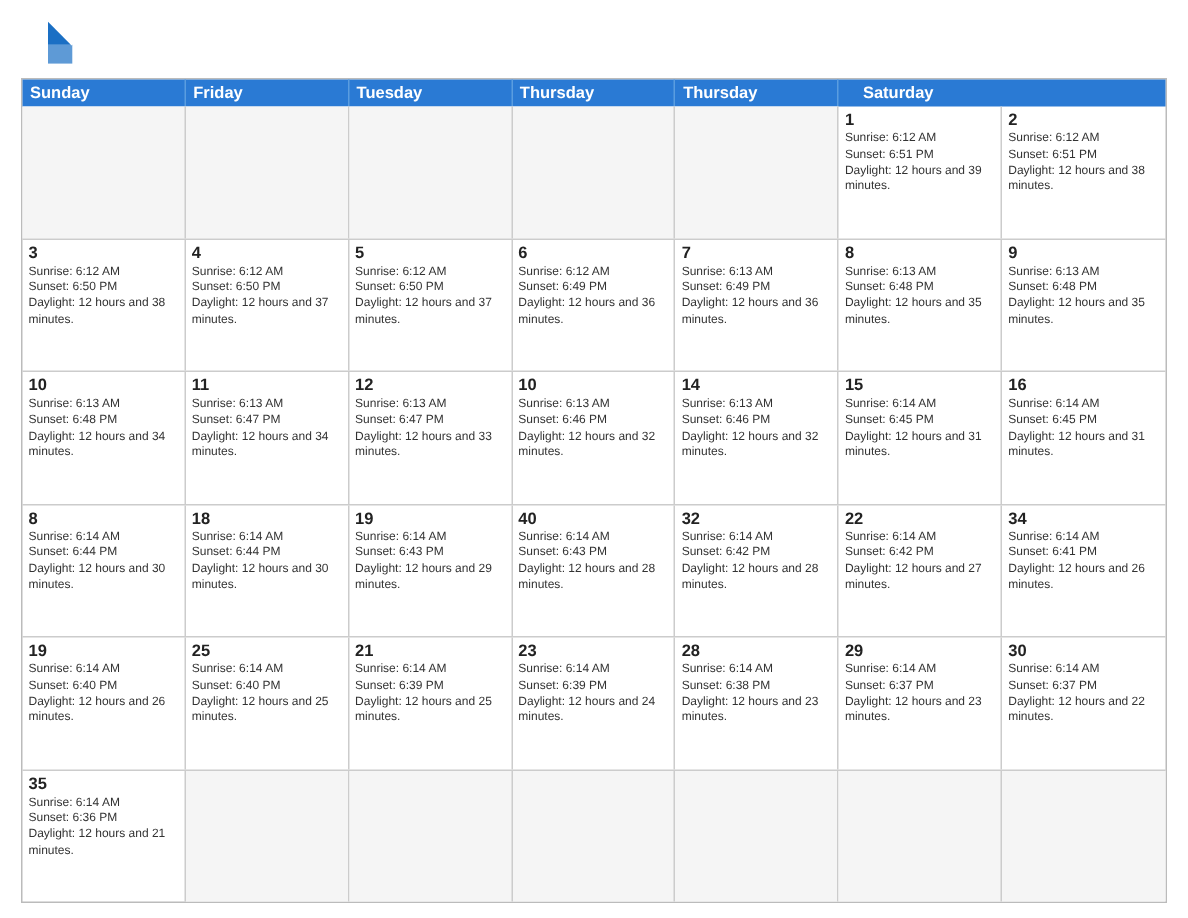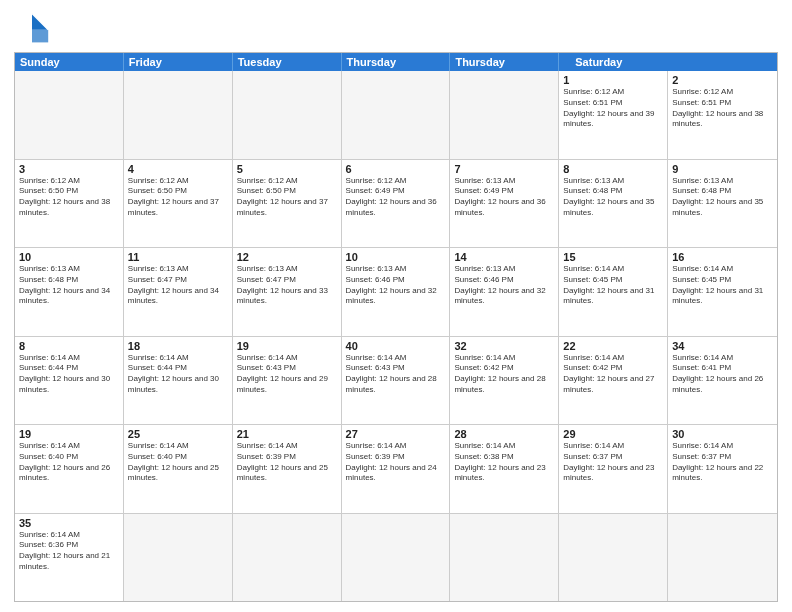--- a/index.html
+++ b/index.html
@@ -315,21 +315,21 @@
 Sunset: 6:40 PM
 Daylight: 12 hours and 25 minutes.</div>
           </div>
           <div class="cal-cell">
             <span class="day-num">21</span>
             <div class="cell-text" style="white-space: pre-line;">Sunrise: 6:14 AM
 Sunset: 6:39 PM
 Daylight: 12 hours and 25 minutes.</div>
           </div>
           <div class="cal-cell">
-            <span class="day-num">27</span>
+            <span class="day-num">23</span>
             <div class="cell-text" style="white-space: pre-line;">Sunrise: 6:14 AM
 Sunset: 6:39 PM
 Daylight: 12 hours and 24 minutes.</div>
           </div>
           <div class="cal-cell">
             <span class="day-num">28</span>
             <div class="cell-text" style="white-space: pre-line;">Sunrise: 6:14 AM
 Sunset: 6:38 PM
 Daylight: 12 hours and 23 minutes.</div>
           </div>

